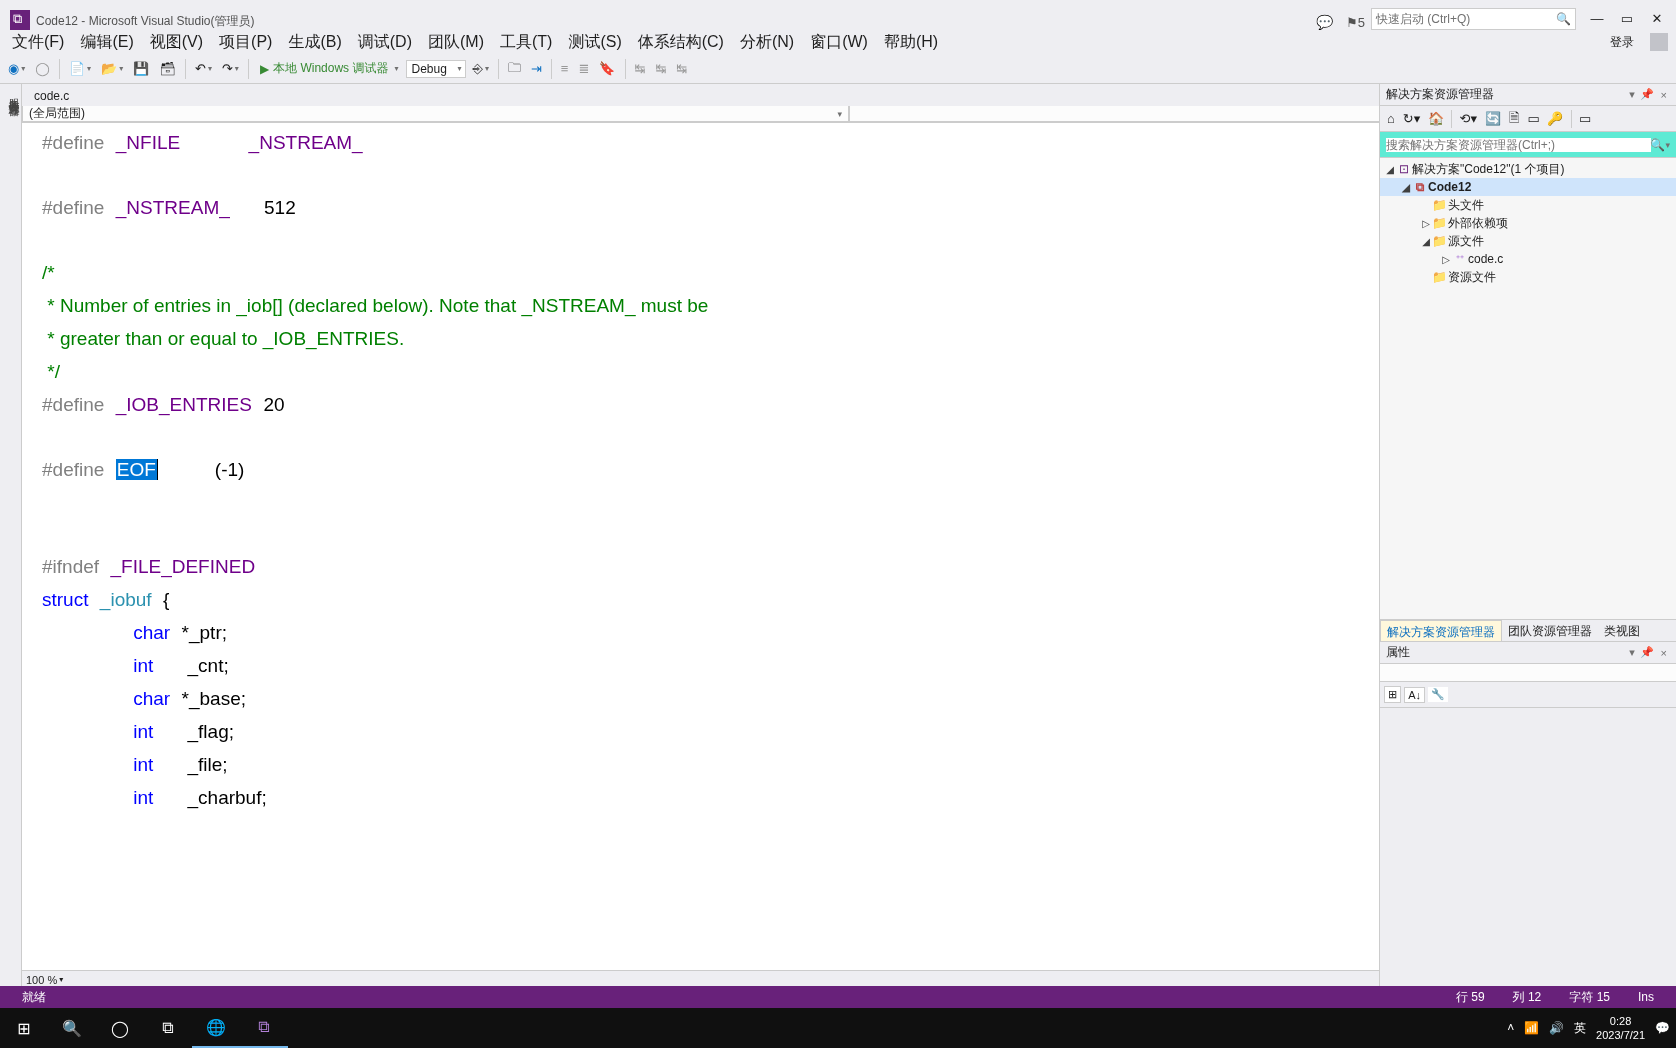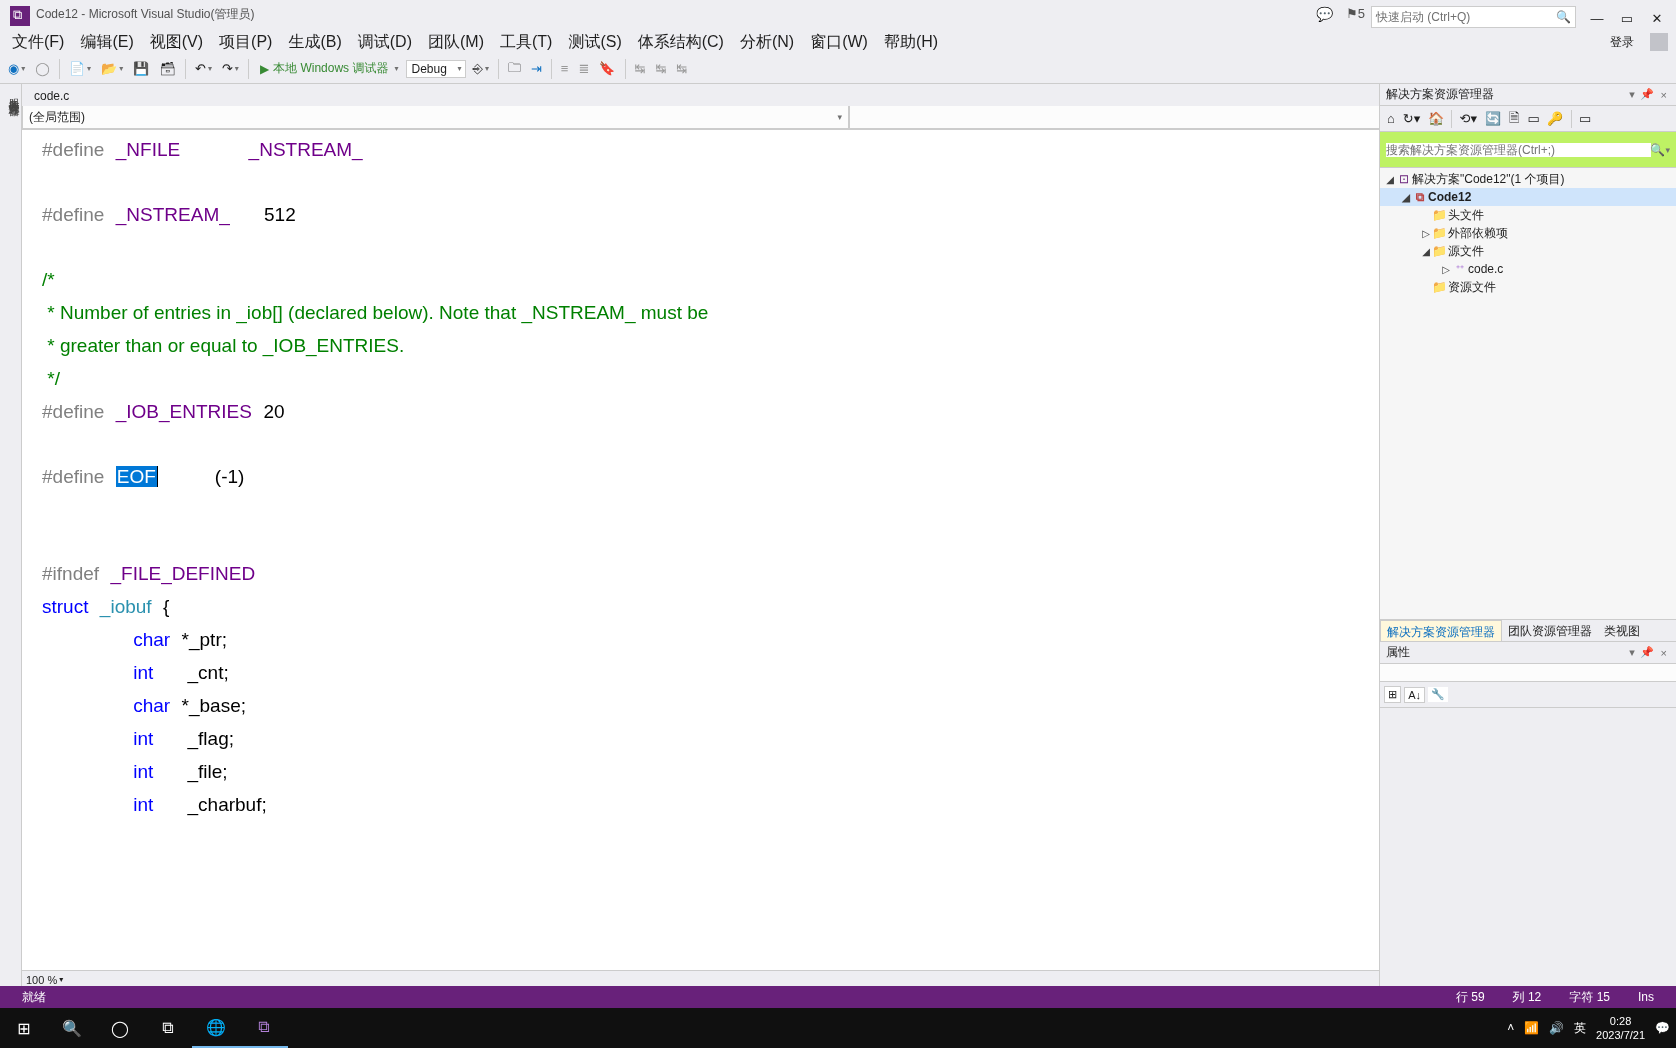--- a/index.html
+++ b/index.html
@@ -1,17 +1,17 @@
 <!DOCTYPE html>
 <html><head>
 <meta charset="utf-8">
 <style>
 * { margin:0; padding:0; box-sizing:border-box; font-family:"Microsoft YaHei","Segoe UI",sans-serif; }
 body { width:1676px; height:1048px; background:#eeeef2; overflow:hidden; font-size:12px; color:#1e1e1e; }
-.titlebar { height:30px; background:#eeeef2; display:flex; align-items:flex-start; padding:6px 4px; }
+.titlebar { height:30px; background:#eeeef2; display:flex; align-items:flex-end; padding:0 4px; }
 .titlebar .vs-logo { width:20px; height:20px; background:#68217a; margin:0 6px; position:relative; }
 .titlebar .vs-logo:before { content:"⧉"; color:#fff; position:absolute; left:3px; top:1px; font-size:13px; }
 .titlebar .title { font-size:12px; color:#525252; }
 .titlebar .spacer { flex:1; }
 .titlebar .notif { font-size:14px; padding:0 6px; color:#525252; }
 .titlebar .flag { font-size:13px; padding:0 6px; color:#525252; }
 .titlebar .quicklaunch { width:205px; height:22px; border:1px solid #ccc; background:#fff; display:flex; align-items:center; padding:0 4px; color:#717171; margin-right:6px; }
 .titlebar .quicklaunch .mag { margin-left:auto; }
 .titlebar .win-btn { width:30px; height:24px; display:flex; align-items:center; justify-content:center; font-size:13px; color:#1e1e1e; }
 .menubar { height:24px; background:#eeeef2; display:flex; align-items:center; padding-left:4px; }
@@ -30,21 +30,21 @@
 .left-rail { width:22px; background:#eeeef2; border-right:1px solid #ccc; writing-mode:vertical-rl; text-orientation:upright; font-size:11px; color:#444; padding-top:6px; display:flex; flex-direction:column; gap:12px;}
 .left-rail span{letter-spacing:1px;}
 .center { flex:1; display:flex; flex-direction:column; background:#fff; }
 .doc-tabs { height:22px; background:#eeeef2; display:flex; align-items:end; padding-left:2px; }
 .doc-tabs .tab { padding:3px 10px; font-size:12px; background:#eeeef2; color:#1e1e1e; }
 .doc-tabs .tab.active { background:#68217a; color:#fff; display:flex; align-items:center; gap:6px;}
 .doc-tabs .tab .pin { font-size:10px; opacity:.8;}
 .doc-tabs .tab .close { font-size:12px; }
 .doc-tabs .spacer { flex:1; }
 .doc-tabs .tab.right { margin-left:auto; }
-.nav-bar { height:24px; border-bottom:1px solid #ccc; display:flex; }
+.nav-bar { height:17px; border-bottom:1px solid #ccc; display:flex; }
 .nav-bar .combo { flex:1; border:1px solid #ccc; border-top:none; background:#fcfcfc; padding:2px 6px; font-size:12px; color:#1e1e1e; display:flex; align-items:center;}
 .nav-bar .combo .dd-arrow { margin-left:auto; font-size:9px; color:#717171;}
 .editor { flex:1; overflow:auto; background:#fff; position:relative; }
 .editor pre { font-family:Consolas,"Courier New",monospace; font-size:19px; line-height:32px; padding:4px 0 4px 20px; white-space:pre; color:#000; }
 .kwblue { color:#0000ff; }
 .kwgray { color:#808080; }
 .mac { color:#6f008a; }
 .cmt { color:#008000; }
 .hl { background:#0078d7; color:#fff; padding:0 1px; }
 .caret { border-right:1px solid #000; }
@@ -64,21 +64,21 @@
 .bp-toolbar .tb{padding:1px 3px; color:#717171; font-size:13px;}
 .bp-body { flex:1; background:#fff; overflow:auto; border:1px solid #ccc; margin:0 2px;}
 .bp-body pre { font-family:"NSimSun",Consolas,monospace; font-size:12px; line-height:15px; padding:2px 6px; color:#000;}
 .right { width:297px; background:#eeeef2; border-left:1px solid #ccc; display:flex; flex-direction:column; position:absolute; right:0; top:84px; bottom:60px;}
 .panel-title { height:22px; display:flex; align-items:center; padding:0 6px; font-size:12px; background:#eeeef2; border-bottom:1px solid #ccc;}
 .panel-title .spacer{flex:1;}
 .panel-title .ic{padding:0 3px; color:#717171; font-size:11px;}
 .se-toolbar { height:26px; display:flex; align-items:center; gap:2px; padding:0 4px; border-bottom:1px solid #ccc;}
 .se-toolbar .tb { padding:2px 3px; font-size:13px; color:#1e1e1e;}
 .se-toolbar .sep{width:1px;height:18px;background:#ccc;margin:0 2px;}
-.se-search { height:36px; border-bottom:1px solid #ccc; display:flex; align-items:center; padding:0 6px; background:#bef264;}
+.se-search { height:26px; border-bottom:1px solid #ccc; display:flex; align-items:center; padding:0 6px; background:#5eead4;}
 .se-search input{border:none; flex:1; font-size:12px; outline:none; color:#717171;}
 .se-search .mag{color:#717171;}
 .tree { flex:1; background:#f6f6f6; overflow:auto; font-size:12px; padding-top:2px;}
 .tree .node { display:flex; align-items:center; height:18px; padding-left:4px;}
 .tree .node .tw { width:12px; text-align:center; font-size:10px; color:#404040;}
 .tree .node .ic { width:16px; text-align:center; font-size:12px;}
 .tree .node.sel { background:#cfe4fb; }
 .tree .node.bold { font-weight:bold; }
 .solution-tabs { height:22px; display:flex; border-top:1px solid #ccc;}
 .solution-tabs .t { padding:3px 6px; font-size:12px;}

